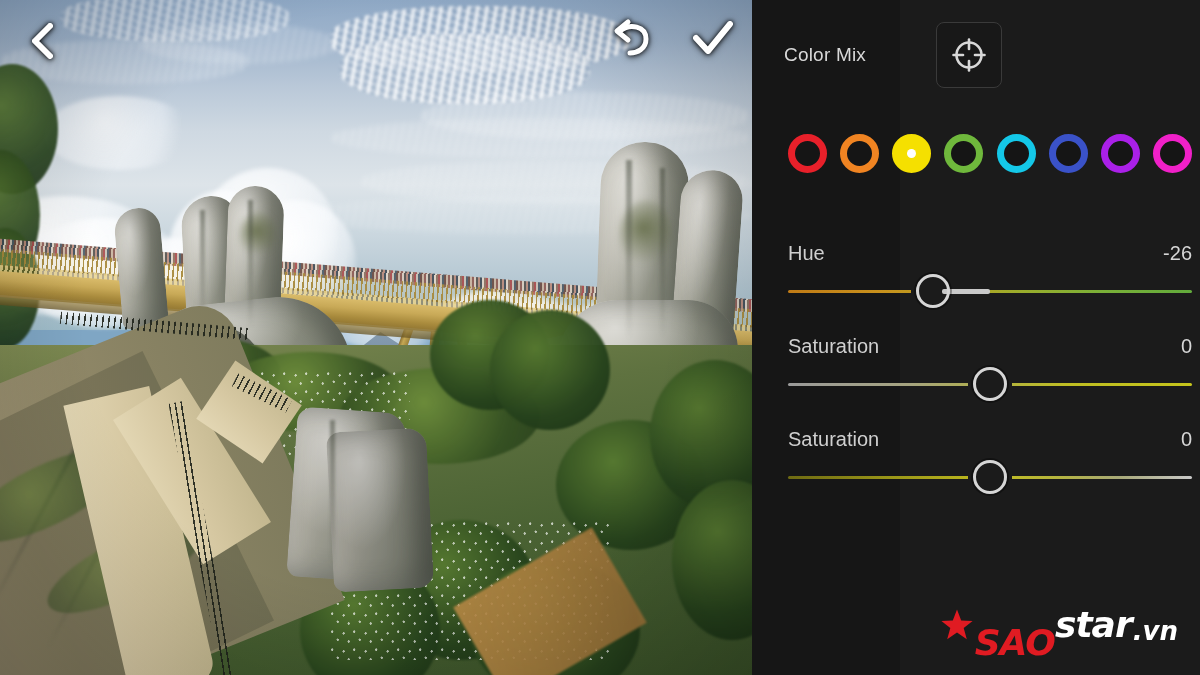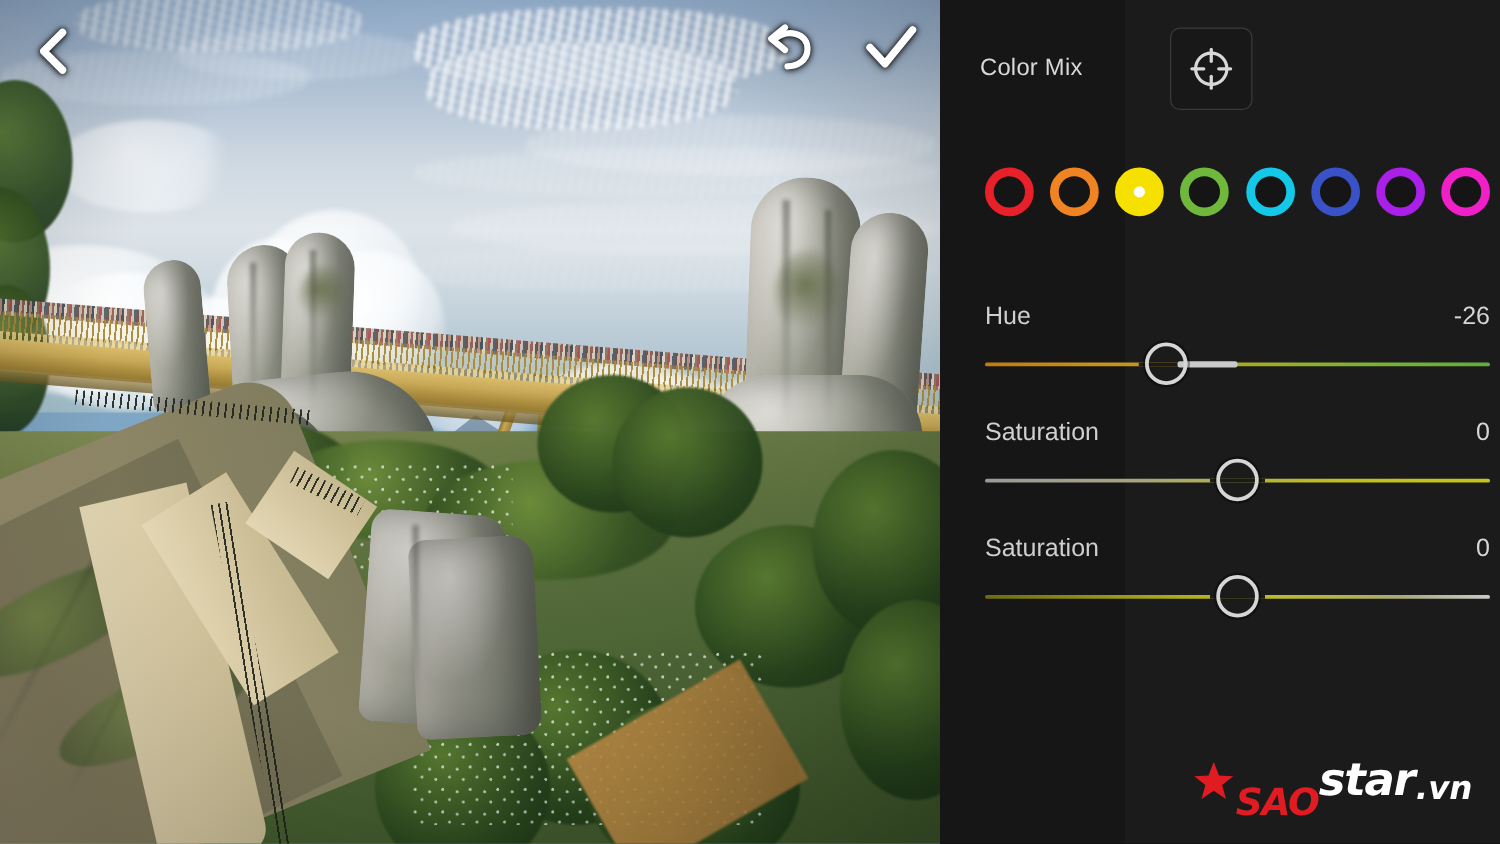--- a/index.html
+++ b/index.html
@@ -326,21 +326,21 @@
   }
   .wm-star {
     width: 34px; height: 34px;
     margin-right: 1px;
     flex: 0 0 auto;
   }
   .wm-sao {
     font-family: "DejaVu Sans", sans-serif;
     font-weight: 700;
     font-style: italic;
-    font-size: 30px;
+    font-size: 36px;
     color: #e01b22;
     letter-spacing: -1px;
     line-height: 1;
     margin-top: 36px;
   }
   .wm-star-word {
     font-family: "DejaVu Sans", sans-serif;
     font-weight: 700;
     font-style: italic;
     font-size: 36px;

